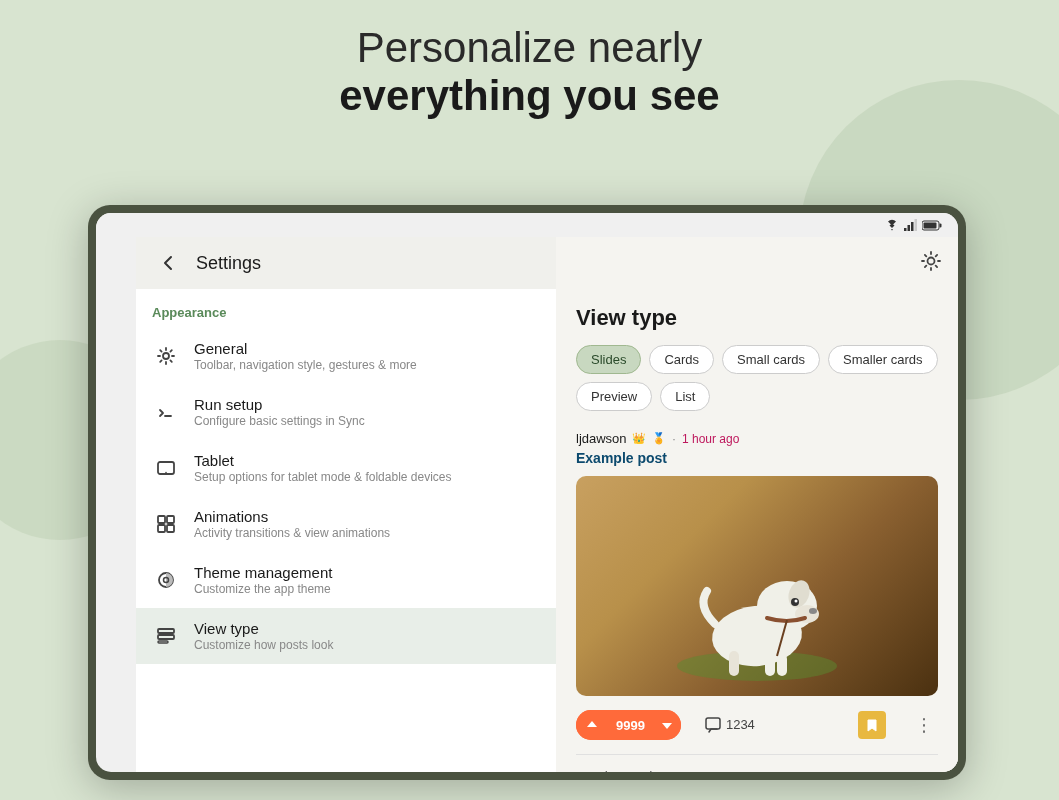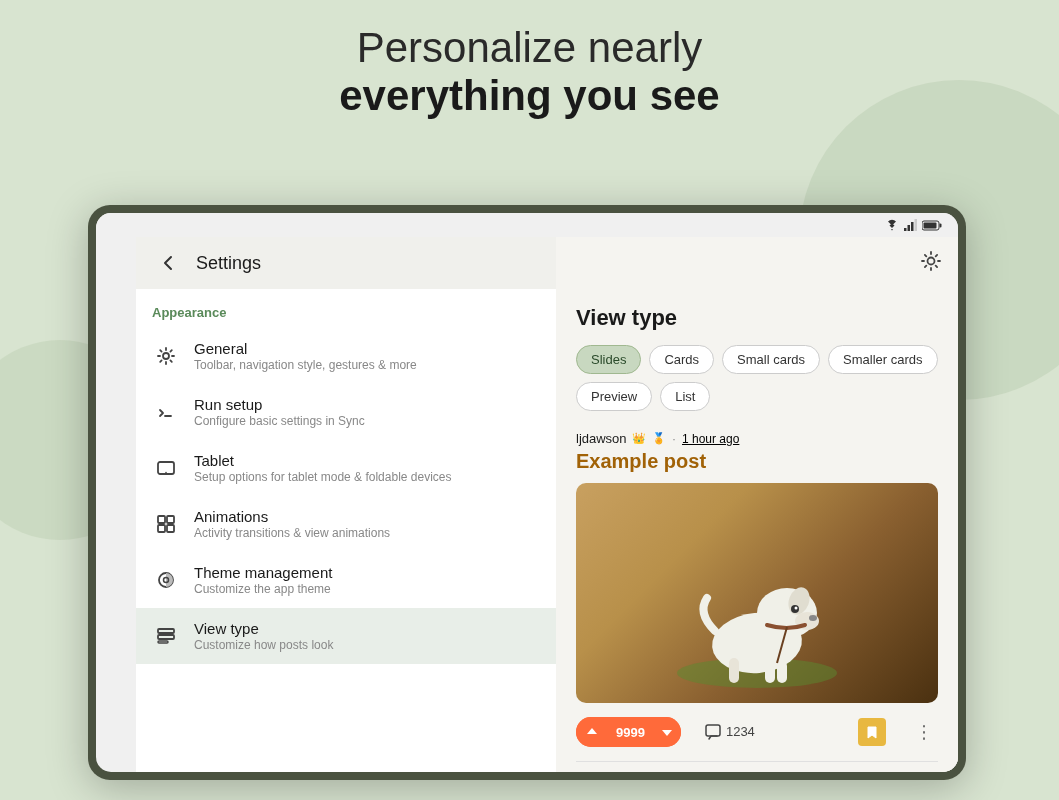--- a/index.html
+++ b/index.html
@@ -248,27 +248,26 @@
     .post-author {
       font-size: 13px;
       font-weight: 500;
       color: #1a1a1a;
     }
     .post-badge {
       font-size: 11px;
     }
     .post-time {
       font-size: 12px;
-      color: #000000;
-      text-decoration: underline;
+      color: #be185d;
     }
     .post-title {
-      font-size: 20px;
+      font-size: 14px;
       font-weight: 600;
-      color: #a16207;
+      color: #0c4a6e;
       margin-bottom: 10px;
     }
 
     
     .post-image {
       width: 100%;
       height: 220px;
       border-radius: 10px;
       background: linear-gradient(135deg, #c8a060 0%, #b8904a 30%, #8a6030 60%, #6a4820 80%, #4a3010 100%);
       position: relative;

